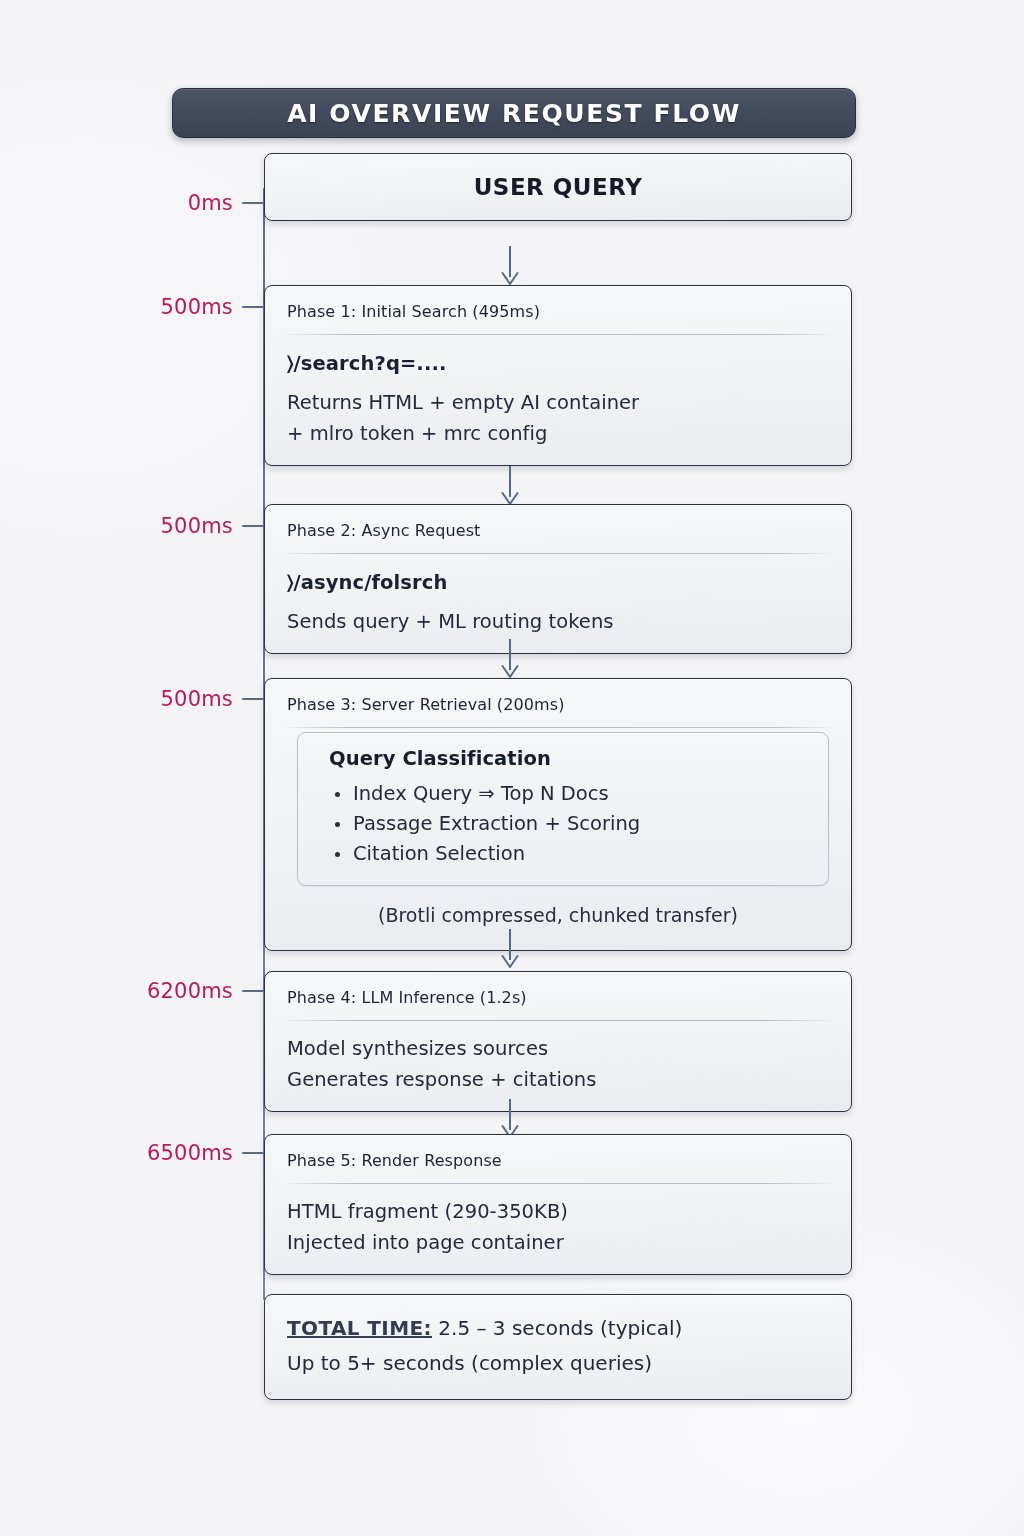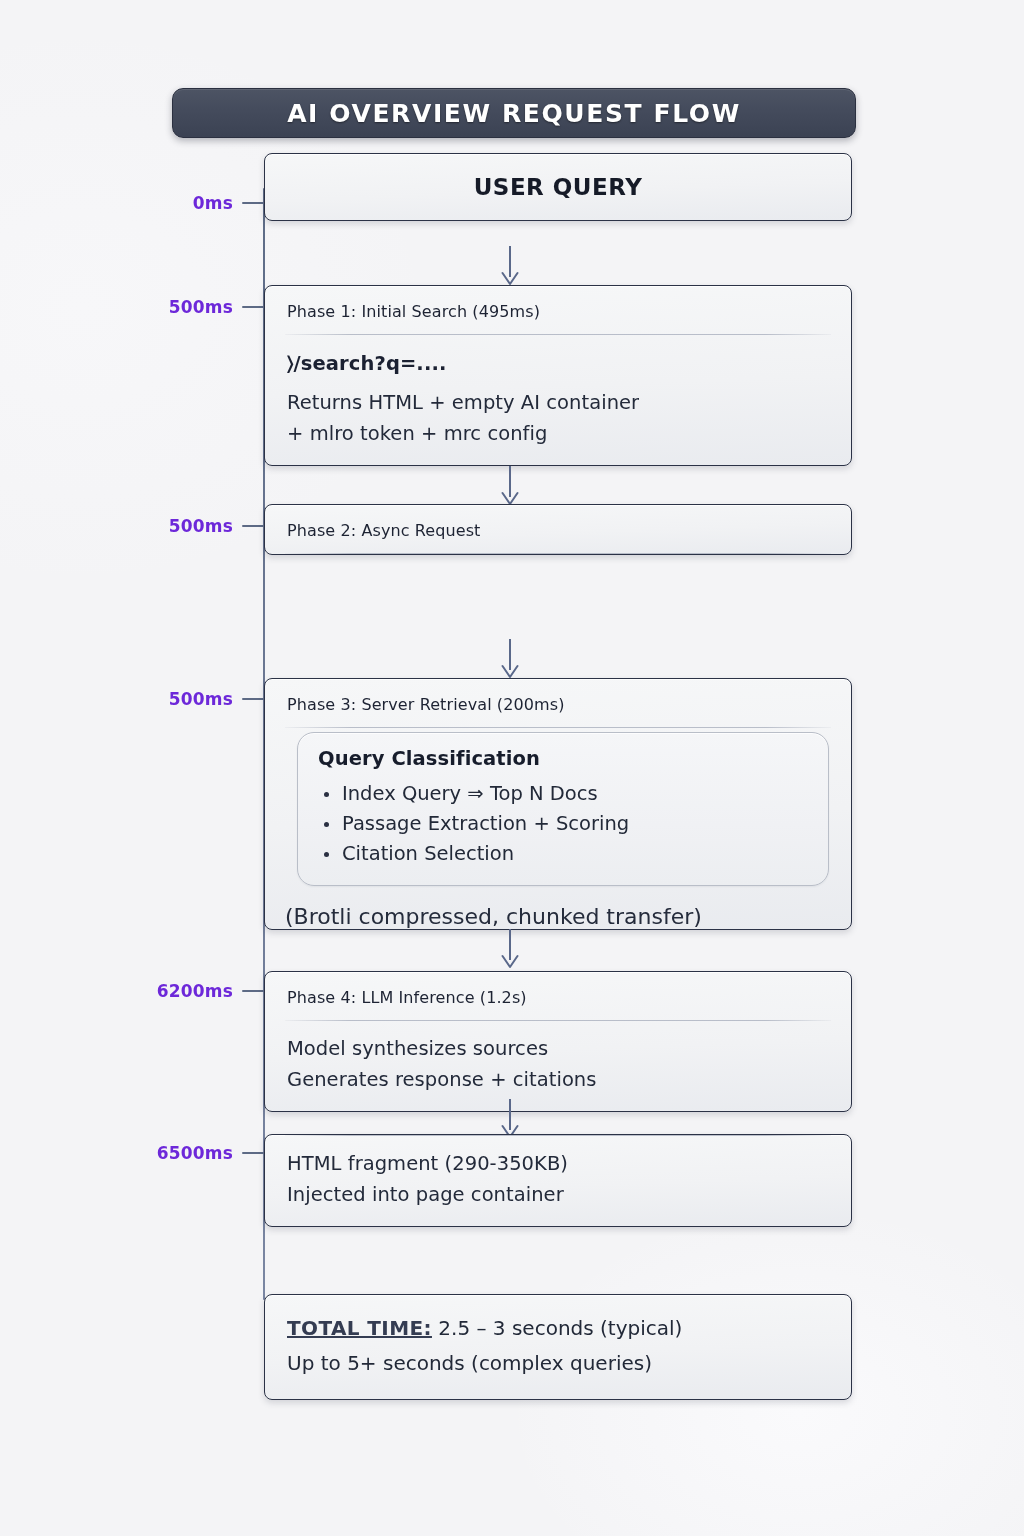--- a/index.html
+++ b/index.html
@@ -56,23 +56,23 @@
   .tl-mark {
     position: absolute;
     left: 130px;
     width: 134px;
     height: 22px;
     display: flex;
     align-items: center;
     justify-content: flex-end;
   }
   .tl-mark .tl-label {
-    font-size: 17px;
-    color: #6d28d9;
-    font-weight: 700;
+    font-size: 21px;
+    color: #be185d;
+    font-weight: 400;
     white-space: nowrap;
     letter-spacing: 0.2px;
   }
   .tl-mark .tl-tick {
     display: block;
     width: 22px;
     height: 2px;
     margin-left: 9px;
     background: #5d6a85;
     border-radius: 1px;
@@ -129,23 +129,23 @@
     font-size: 23px;
     font-weight: 600;
     color: #161b28;
     letter-spacing: 0.5px;
   }
 
   
   .subbox {
     margin: 4px 22px 6px 32px;
     border: 1.4px solid #b9bec8;
-    border-radius: 17px;
+    border-radius: 9px;
     background: linear-gradient(180deg, #f5f6f8 0%, #f0f1f4 60%, #eceef1 100%);
-    padding: 14px 20px 16px 20px;
+    padding: 14px 20px 16px 31px;
     box-shadow: inset 0 1px 0 rgba(255,255,255,0.8), 0 1px 2px rgba(60,66,84,0.07);
   }
   .subbox-title {
     font-size: 19.5px;
     font-weight: 700;
     color: #171d2c;
     margin-bottom: 9px;
     letter-spacing: 0.1px;
   }
   .bullets { list-style: none; margin: 0; padding: 0; }
@@ -160,23 +160,24 @@
     content: "";
     position: absolute;
     left: 6px;
     top: 13px;
     width: 5px;
     height: 5px;
     border-radius: 50%;
     background: #2a3042;
   }
   .note {
-    font-size: 22px;
+    text-align: center;
+    font-size: 19px;
     color: #252c3c;
-    padding: 12px 20px 0 20px;
+    padding: 12px 20px 24px 20px;
   }
 
   
   .total-line {
     font-size: 20px;
     color: #222938;
     line-height: 35px;
   }
   .total-line .strong {
     font-weight: 700;
@@ -253,20 +254,24 @@
 <div class="arrow" style="top:465px">
   <svg width="24" height="42" viewBox="0 0 24 42">
       <path d="M12 1 L12 32" stroke="#5a688a" stroke-width="2" fill="none"></path>
       <path d="M4.5 28 L12 39 L19.5 28" stroke="#5a688a" stroke-width="2" fill="none" stroke-linecap="round" stroke-linejoin="round"></path>
     </svg>
 </div>
 
 <div class="box" style="top:504px">
   <div class="box-title">Phase 2: Async Request</div>
   <div class="box-sep"></div>
+  <div class="box-body">
+    <div class="endpoint">〉/async/folsrch</div>
+    <div class="line">Sends query + ML routing tokens</div>
+  </div>
 </div>
 
 <div class="arrow" style="top:638px">
   <svg width="24" height="42" viewBox="0 0 24 42">
       <path d="M12 1 L12 32" stroke="#5a688a" stroke-width="2" fill="none"></path>
       <path d="M4.5 28 L12 39 L19.5 28" stroke="#5a688a" stroke-width="2" fill="none" stroke-linecap="round" stroke-linejoin="round"></path>
     </svg>
 </div>
 
 <div class="box" style="top:678px">
@@ -300,20 +305,21 @@
 </div>
 
 <div class="arrow" style="top:1098px">
   <svg width="24" height="42" viewBox="0 0 24 42">
       <path d="M12 1 L12 32" stroke="#5a688a" stroke-width="2" fill="none"></path>
       <path d="M4.5 28 L12 39 L19.5 28" stroke="#5a688a" stroke-width="2" fill="none" stroke-linecap="round" stroke-linejoin="round"></path>
     </svg>
 </div>
 
 <div class="box" style="top:1134px">
+  <div class="box-title">Phase 5: Render Response</div>
   <div class="box-sep"></div>
   <div class="box-body">
     <div class="line">HTML fragment (290-350KB)</div>
     <div class="line">Injected into page container</div>
   </div>
 </div>
 
 <div class="box" style="top:1294px">
   <div class="box-body" style="padding:16px 22px 18px 22px">
     <div class="total-line">

